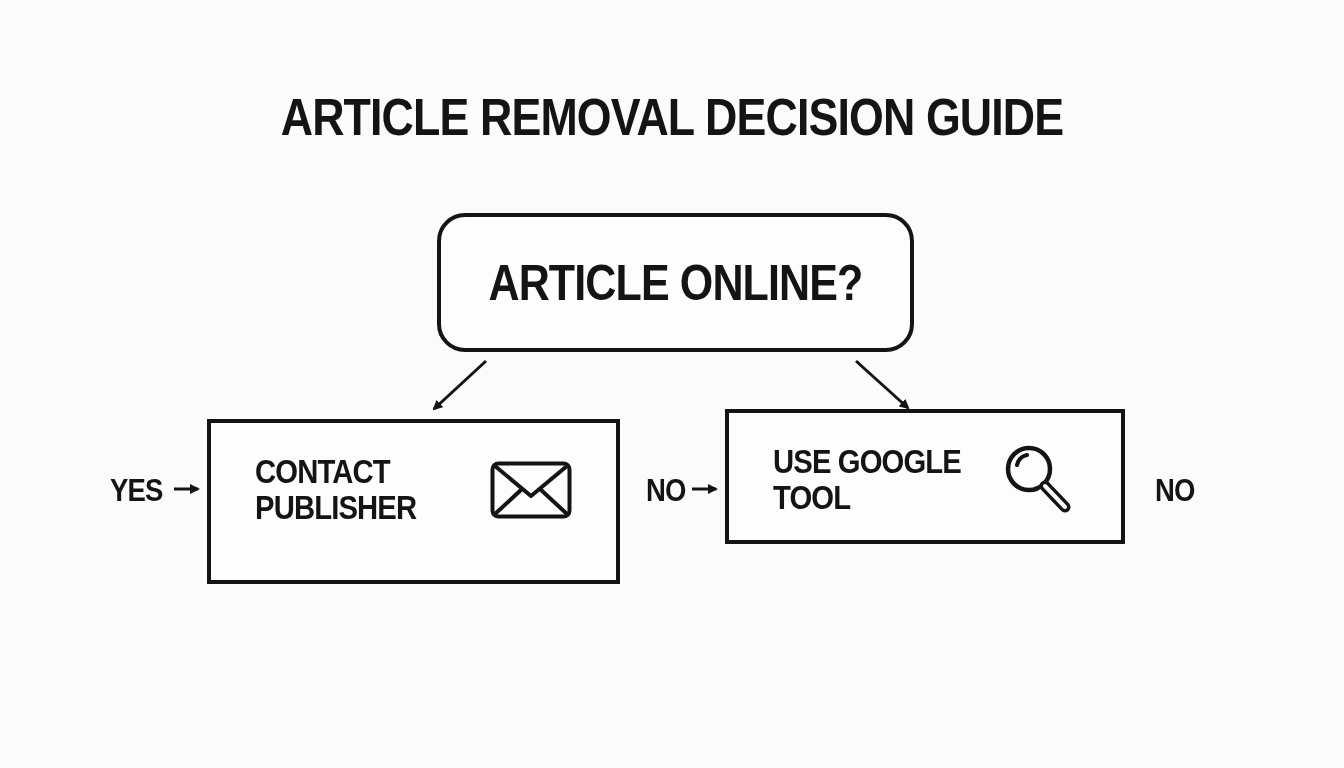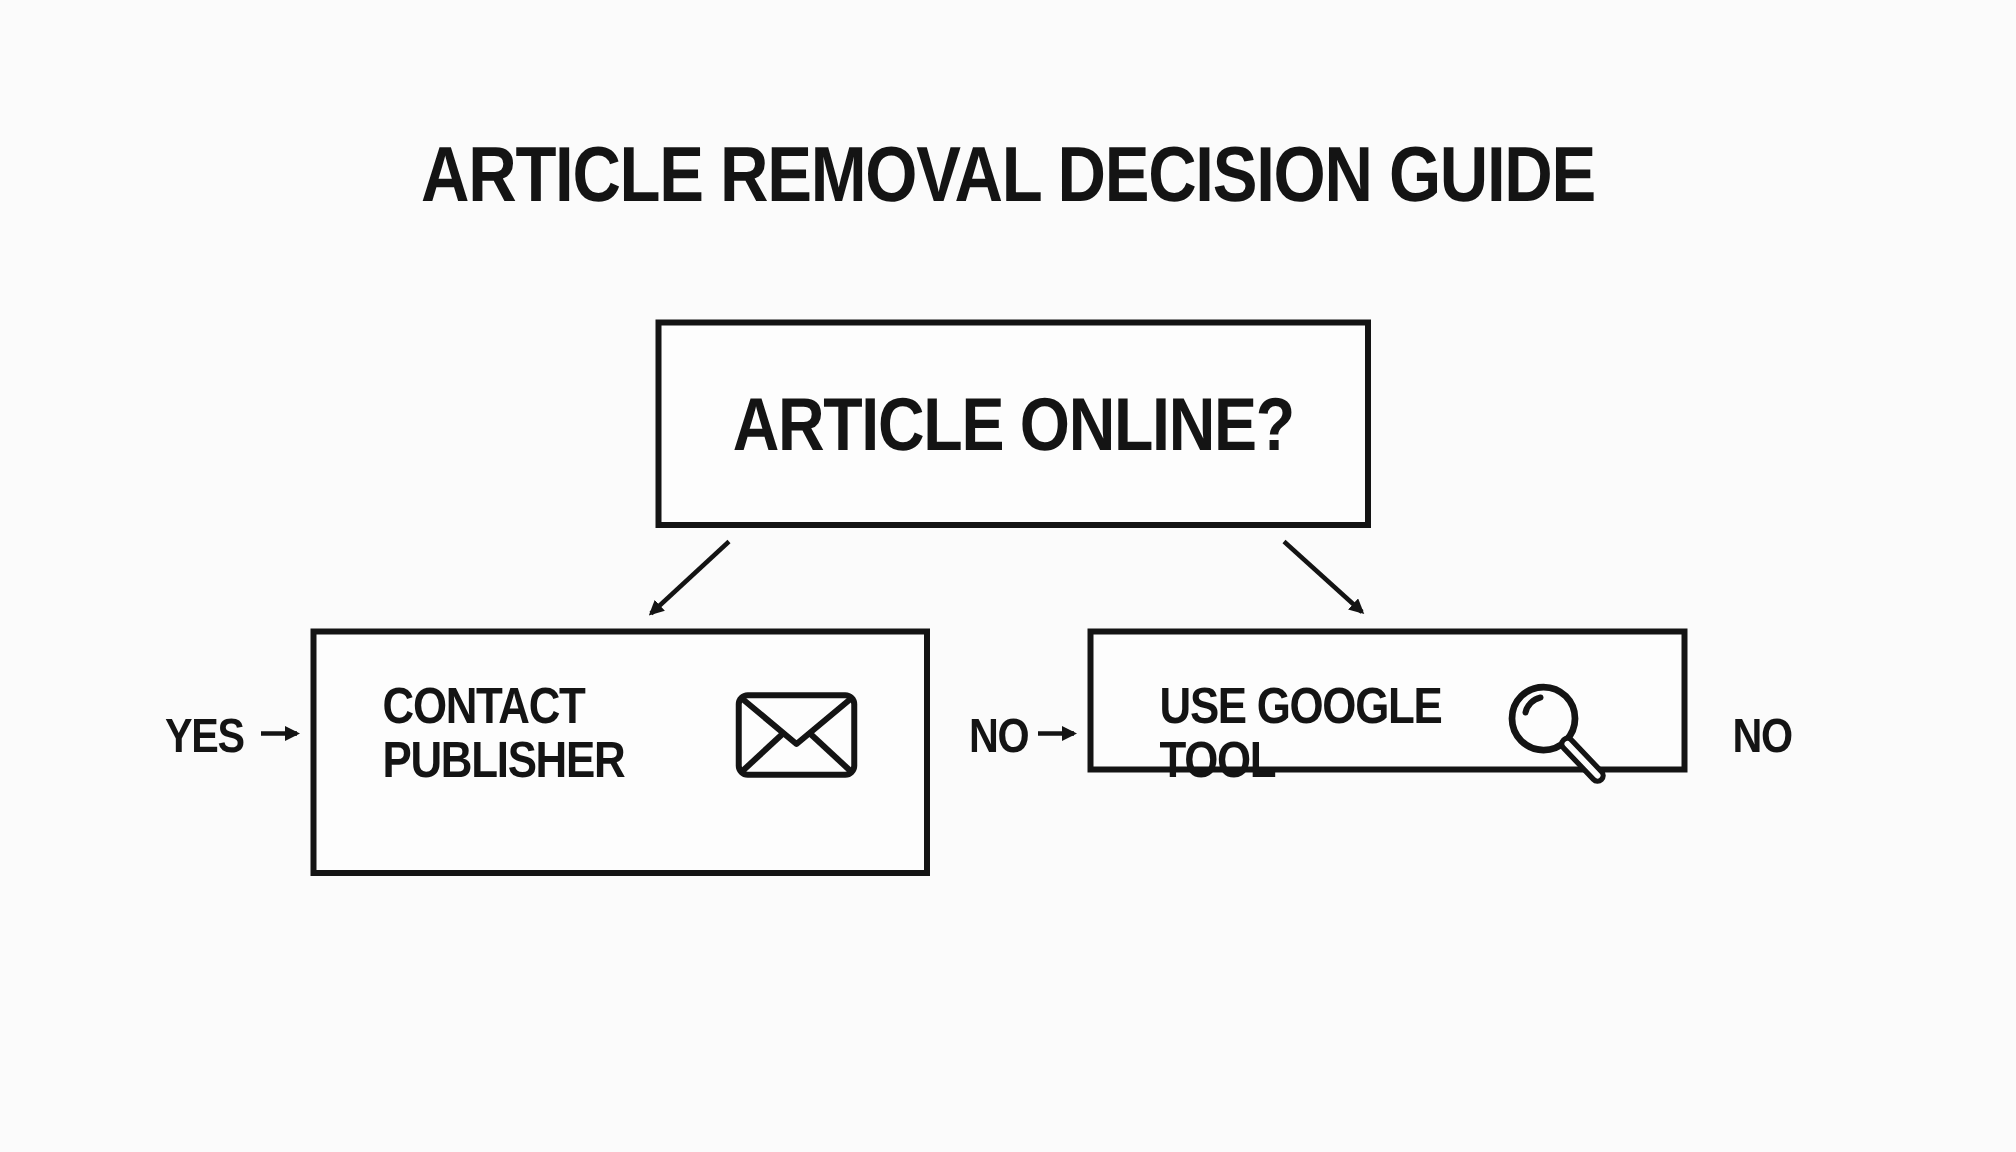--- a/index.html
+++ b/index.html
@@ -13,25 +13,25 @@
       position: absolute; left: 0; width: 1344px; top: 82px;
       text-align: center; font-weight: bold; font-size: 52px;
       letter-spacing: -1px; transform: scaleX(0.86); transform-origin: center;
       line-height: 70px;
     }
     .box {
       position: absolute; border: 4px solid #141414; background: #fdfdfd;
       box-sizing: border-box;
     }
     .box-q { left: 437px; top: 213px; width: 477px; height: 139px;
-      display: flex; align-items: center; justify-content: center; }
+      display: flex; align-items: center; justify-content: center; border-radius: 28px; }
     .box-q span { font-weight: bold; font-size: 50px; letter-spacing: -1px;
       transform: scaleX(0.86); display: inline-block; }
     .box-a { left: 207px; top: 419px; width: 413px; height: 165px; }
-    .box-b { left: 725px; top: 419px; width: 400px; height: 96px; }
+    .box-b { left: 725px; top: 409px; width: 400px; height: 135px; }
     .box-text { position: absolute; top: 30px; font-weight: bold; font-size: 34px;
       line-height: 36px; letter-spacing: -1px; transform: scaleX(0.86);
       transform-origin: left top; white-space: nowrap; }
     .box-a .box-text { left: 44px; }
     .box-b .box-text { left: 44px; }
     .icon { position: absolute; }
     .label { position: absolute; font-weight: bold; font-size: 32px;
       transform: scaleX(0.86); transform-origin: left top; white-space: nowrap;
       letter-spacing: -1px; }
     svg.arrows { position: absolute; left: 0; top: 0; }

